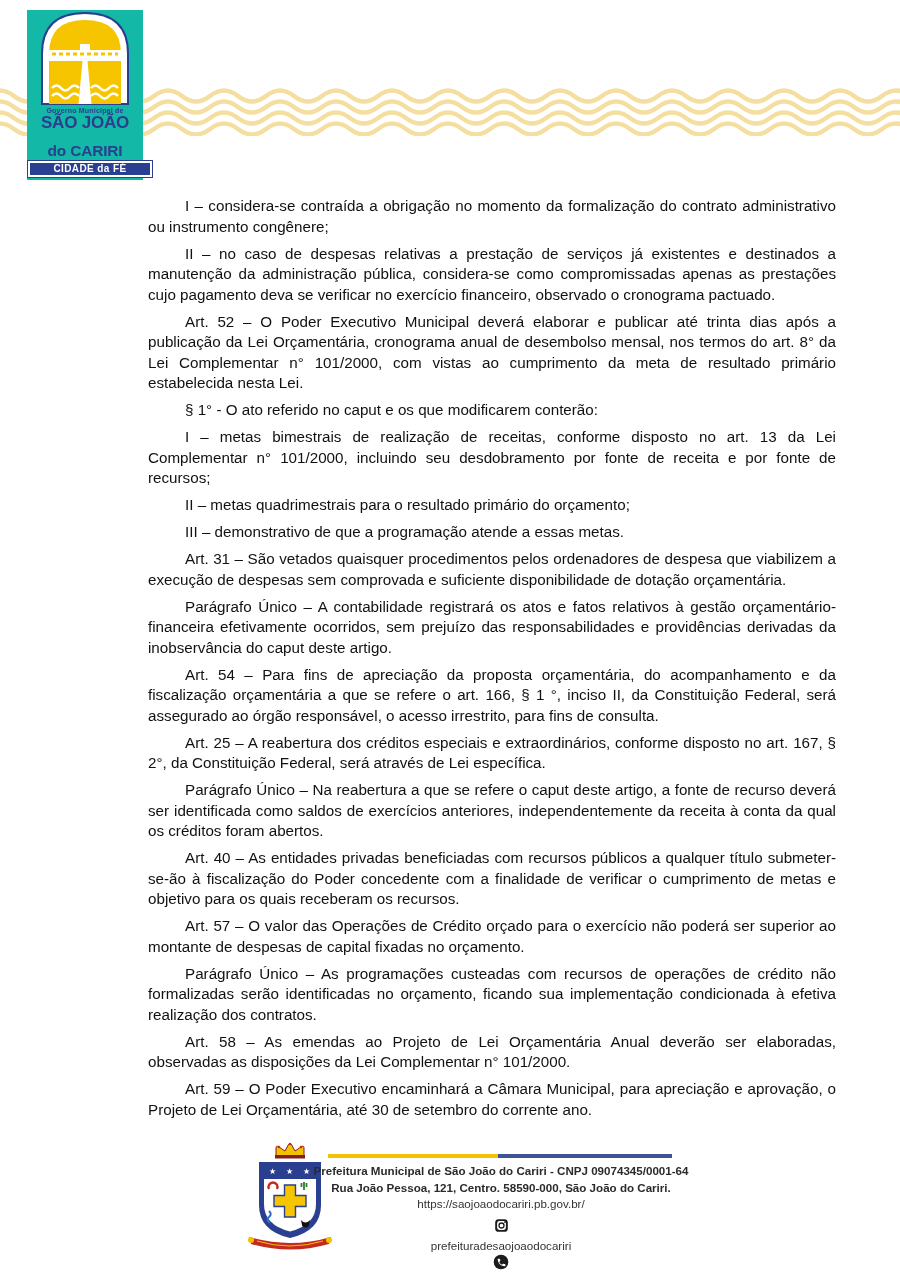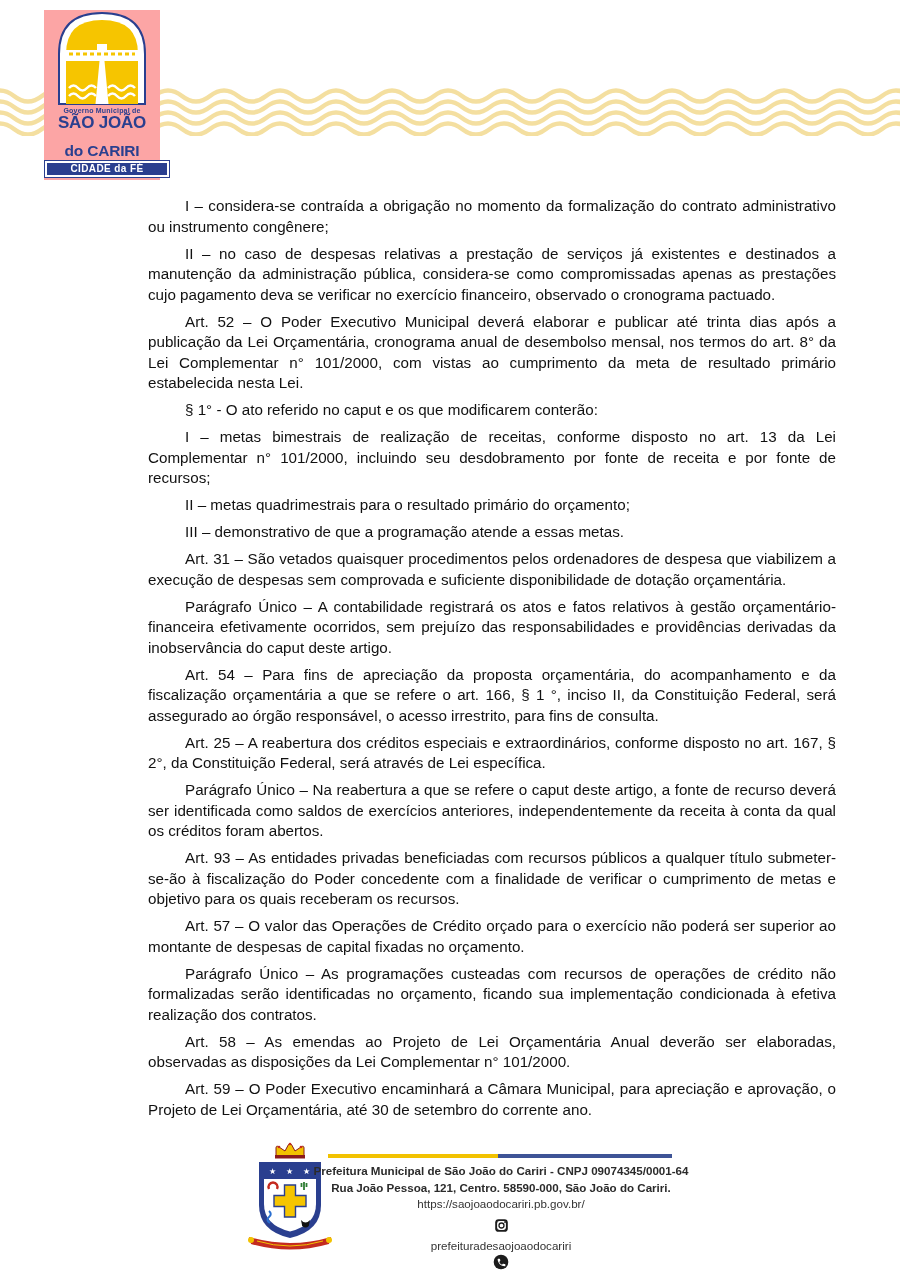--- a/index.html
+++ b/index.html
@@ -1,21 +1,21 @@
 <!DOCTYPE html>
 <html><head>
 <meta charset="utf-8">
 <style>
   html,body{margin:0;padding:0;background:#fff;}
   .page{position:relative;width:900px;height:1272px;background:#ffffff;overflow:hidden;
         font-family:"Liberation Sans",sans-serif;}
 
   
   .waves{position:absolute;left:0;top:84px;width:900px;height:52px;}
-  .logo{position:absolute;left:44px;top:10px;width:116px;background:#fca5a5;text-align:center;padding-bottom:2px;}
+  .logo{position:absolute;left:27px;top:10px;width:116px;background:#14b8a6;text-align:center;padding-bottom:2px;}
   .logo svg.arch{display:block;margin:0 auto;}
   .logo .gov{font-size:7px;color:#2A3F8F;font-weight:bold;margin-top:1px;letter-spacing:.2px;}
   .logo .city1{font-size:17px;line-height:14px;font-weight:bold;color:#2A3F8F;letter-spacing:-.2px;margin-top:2px;}
   .logo .city2{font-size:15.5px;line-height:13px;font-weight:bold;color:#2A3F8F;letter-spacing:-.2px;margin-top:14px;}
   .logo .motto{margin:3px auto 0;width:92px;background:#2A3F8F;border:1px solid #2A3F8F;
                box-shadow:inset 0 0 0 2px #fff;color:#fff;font-weight:bold;font-size:10px;
                padding:2px 16px 3px;letter-spacing:.4px;}
 
   
   .doc{position:absolute;left:148px;top:196px;width:688px;color:#111;
@@ -86,21 +86,21 @@
     <p>Art. 52 – O Poder Executivo Municipal deverá elaborar e publicar até trinta dias após a publicação da Lei Orçamentária, cronograma anual de desembolso mensal, nos termos do art. 8° da Lei Complementar n° 101/2000, com vistas ao cumprimento da meta de resultado primário estabelecida nesta Lei.</p>
     <p>§ 1° - O ato referido no caput e os que modificarem conterão:</p>
     <p>I – metas bimestrais de realização de receitas, conforme disposto no art. 13 da Lei Complementar n° 101/2000, incluindo seu desdobramento por fonte de receita e por fonte de recursos;</p>
     <p>II – metas quadrimestrais para o resultado primário do orçamento;</p>
     <p>III – demonstrativo de que a programação atende a essas metas.</p>
     <p>Art. 31 – São vetados quaisquer procedimentos pelos ordenadores de despesa que viabilizem a execução de despesas sem comprovada e suficiente disponibilidade de dotação orçamentária.</p>
     <p>Parágrafo Único – A contabilidade registrará os atos e fatos relativos à gestão orçamentário-financeira efetivamente ocorridos, sem prejuízo das responsabilidades e providências derivadas da inobservância do caput deste artigo.</p>
     <p>Art. 54 – Para fins de apreciação da proposta orçamentária, do acompanhamento e da fiscalização orçamentária a que se refere o art. 166, § 1 °, inciso II, da Constituição Federal, será assegurado ao órgão responsável, o acesso irrestrito, para fins de consulta.</p>
     <p>Art. 25 – A reabertura dos créditos especiais e extraordinários, conforme disposto no art. 167, § 2°, da Constituição Federal, será através de Lei específica.</p>
     <p>Parágrafo Único – Na reabertura a que se refere o caput deste artigo, a fonte de recurso deverá ser identificada como saldos de exercícios anteriores, independentemente da receita à conta da qual os créditos foram abertos.</p>
-    <p>Art. 93 – As entidades privadas beneficiadas com recursos públicos a qualquer título submeter-se-ão à fiscalização do Poder concedente com a finalidade de verificar o cumprimento de metas e objetivo para os quais receberam os recursos.</p>
+    <p>Art. 40 – As entidades privadas beneficiadas com recursos públicos a qualquer título submeter-se-ão à fiscalização do Poder concedente com a finalidade de verificar o cumprimento de metas e objetivo para os quais receberam os recursos.</p>
     <p>Art. 57 – O valor das Operações de Crédito orçado para o exercício não poderá ser superior ao montante de despesas de capital fixadas no orçamento.</p>
     <p>Parágrafo Único – As programações custeadas com recursos de operações de crédito não formalizadas serão identificadas no orçamento, ficando sua implementação condicionada à efetiva realização dos contratos.</p>
     <p>Art. 58 – As emendas ao Projeto de Lei Orçamentária Anual deverão ser elaboradas, observadas as disposições da Lei Complementar n° 101/2000.</p>
     <p>Art. 59 – O Poder Executivo encaminhará a Câmara Municipal, para apreciação e aprovação, o Projeto de Lei Orçamentária, até 30 de setembro do corrente ano.</p>
   </main>
 
   <div class="divider"></div>
 
   <svg class="crest" width="90" height="110" viewBox="0 0 90 110">
 

